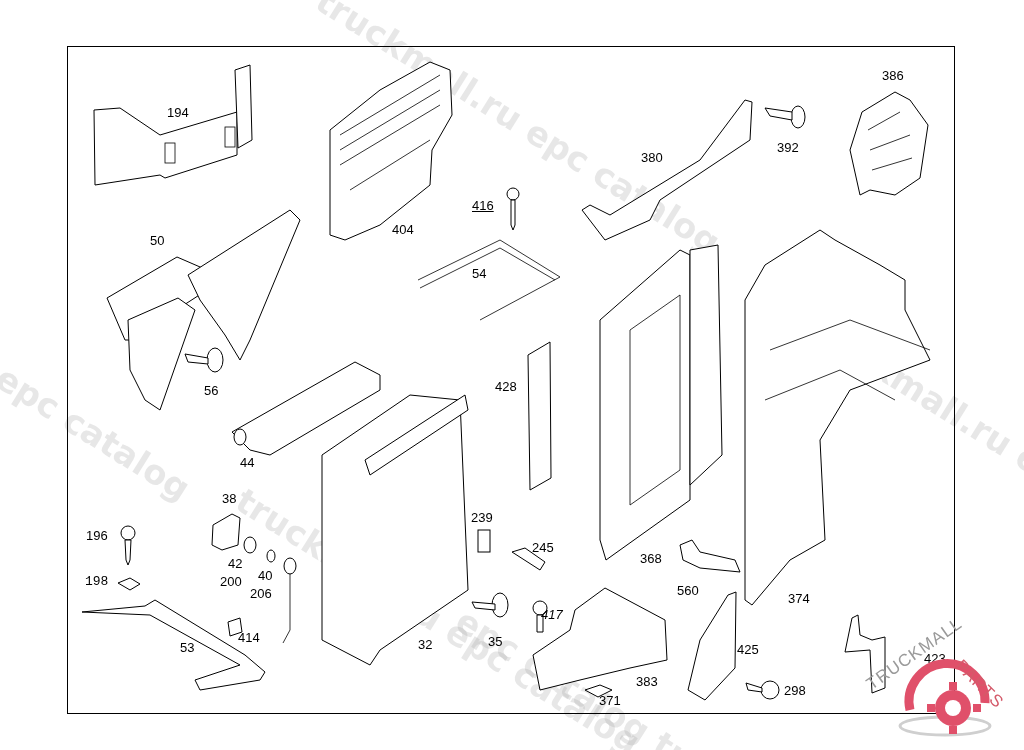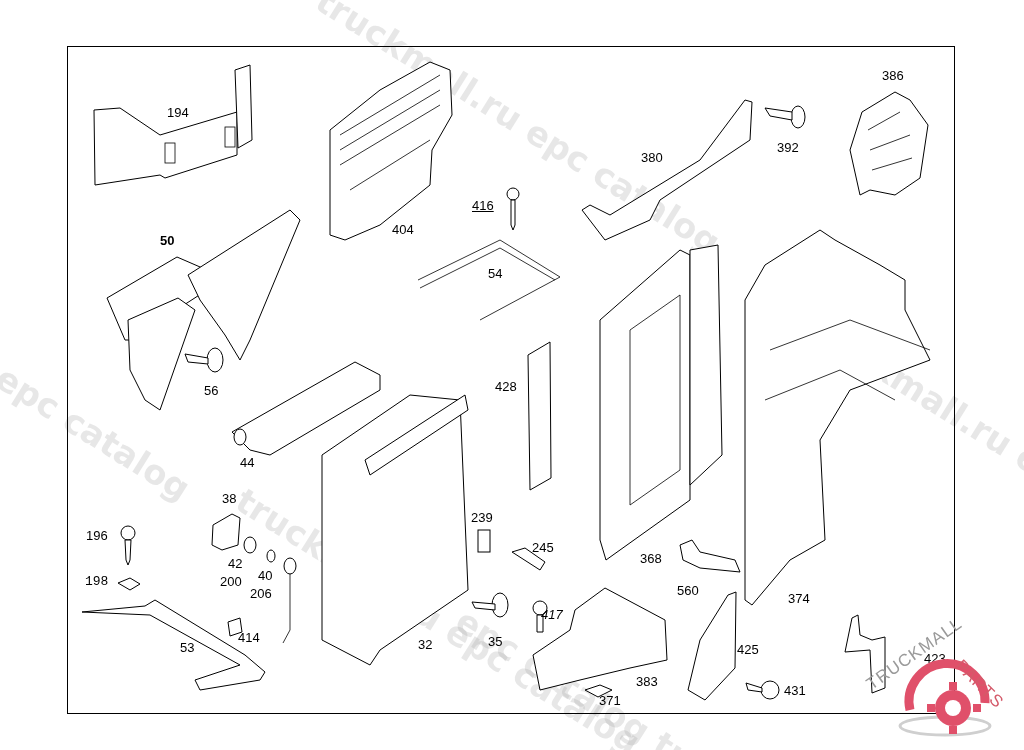--- a/index.html
+++ b/index.html
@@ -159,22 +159,22 @@
       <path class="part" d="M852,618 L858,615 L860,635 L872,640 L885,637 L885,688 L872,693 L870,650 L845,652 Z"></path>
     </g>
 </svg>
 
 <div class="lbl" style="left:167px; top:106px;">194</div>
 <div class="lbl" style="left:392px; top:223px;">404</div>
 <div class="lbl" style="left:472px; top:199px;text-decoration:underline;">416</div>
 <div class="lbl" style="left:641px; top:151px;">380</div>
 <div class="lbl" style="left:777px; top:141px;">392</div>
 <div class="lbl" style="left:882px; top:69px;">386</div>
-<div class="lbl" style="left:160px; top:234px;font-weight:bold;">50</div>
-<div class="lbl" style="left:472px; top:267px;margin-left:16px;">54</div>
+<div class="lbl" style="left:150px; top:234px;">50</div>
+<div class="lbl" style="left:472px; top:267px;">54</div>
 <div class="lbl" style="left:204px; top:384px;">56</div>
 <div class="lbl" style="left:495px; top:380px;">428</div>
 <div class="lbl" style="left:240px; top:456px;">44</div>
 <div class="lbl" style="left:222px; top:492px;">38</div>
 <div class="lbl" style="left:86px; top:529px;">196</div>
 <div class="lbl" style="left:85px; top:575px;font-family:Liberation Mono, monospace;">198</div>
 <div class="lbl" style="left:228px; top:557px;">42</div>
 <div class="lbl" style="left:220px; top:575px;">200</div>
 <div class="lbl" style="left:258px; top:569px;">40</div>
 <div class="lbl" style="left:250px; top:587px;">206</div>
@@ -184,21 +184,21 @@
 <div class="lbl" style="left:471px; top:511px;">239</div>
 <div class="lbl" style="left:532px; top:541px;">245</div>
 <div class="lbl" style="left:488px; top:635px;">35</div>
 <div class="lbl" style="left:541px; top:608px;font-style:italic;">417</div>
 <div class="lbl" style="left:636px; top:675px;">383</div>
 <div class="lbl" style="left:599px; top:694px;">371</div>
 <div class="lbl" style="left:640px; top:552px;">368</div>
 <div class="lbl" style="left:677px; top:584px;">560</div>
 <div class="lbl" style="left:788px; top:592px;">374</div>
 <div class="lbl" style="left:737px; top:643px;">425</div>
-<div class="lbl" style="left:784px; top:684px;">431</div>
+<div class="lbl" style="left:784px; top:684px;">298</div>
 <div class="lbl" style="left:924px; top:652px;">423</div>
 
 <div id="logo">
   <svg width="165" height="102" viewBox="0 0 165 102">
     <ellipse cx="90" cy="78" rx="45" ry="9" fill="none" stroke="#cfcfcf" stroke-width="3"></ellipse>
     <path d="M55,62 A38,38 0 1 1 130,55" fill="none" stroke="#e0506a" stroke-width="9"></path>
     <circle cx="98" cy="60" r="18" fill="#e0506a"></circle>
     <circle cx="98" cy="60" r="8" fill="#fff"></circle>
     <g fill="#e0506a">
       <rect x="94" y="34" width="8" height="8"></rect>

